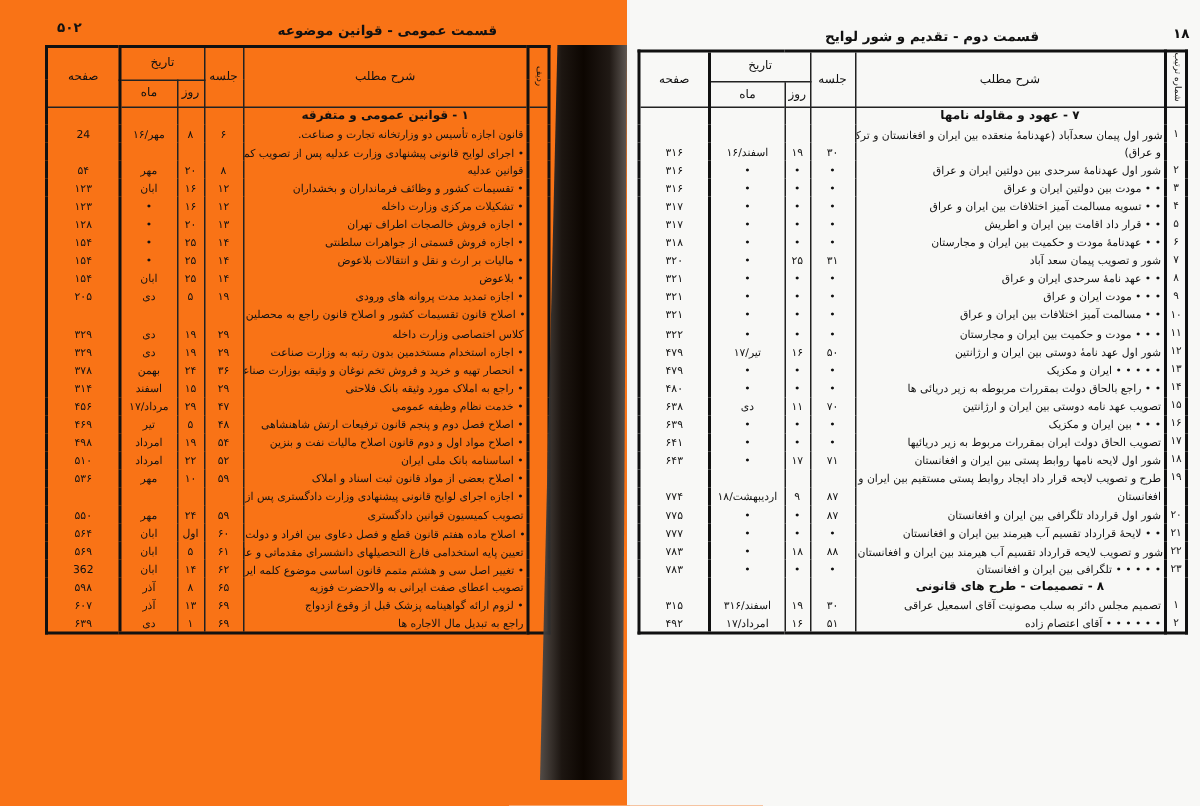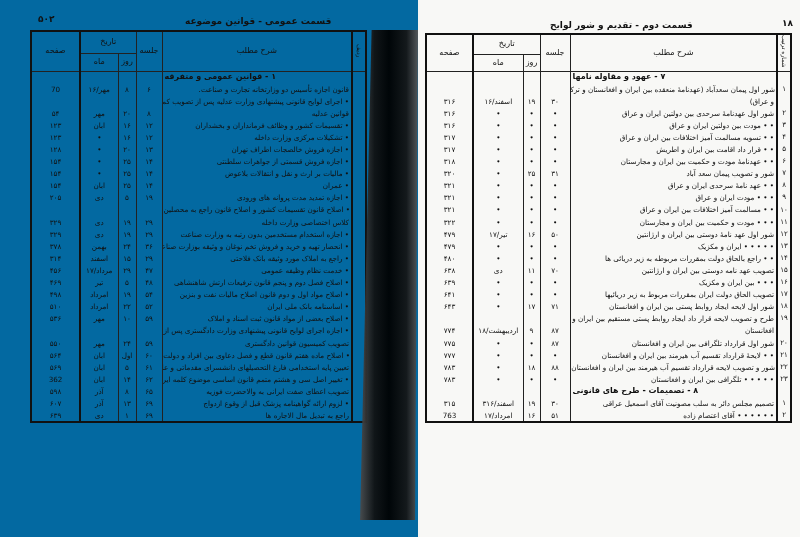--- a/index.html
+++ b/index.html
@@ -1,32 +1,32 @@
 <!DOCTYPE html>
 <html><head>
 <meta charset="utf-8">
 <style>
   html,body{margin:0;padding:0;}
   body{width:800px;height:537px;background:#f4f4f2;position:relative;overflow:hidden;font-family:"DejaVu Sans",sans-serif;color:#111;}
-  .page{position:absolute;top:0;height:537px;background:#0369a1;}
+  .page{position:absolute;top:0;height:537px;background:#f97316;}
   .page-left{left:0;width:418px;}
   .page-right{left:420px;width:380px;background:#f8f8f6;}
   .gutter{position:absolute;left:360px;top:30px;width:58px;height:490px;
     background:linear-gradient(90deg,#4a4a4a 0%,#111 25%,#000 50%,#151515 80%,#555 100%);
     clip-path:polygon(20% 0,100% 0,95% 100%,0 100%);opacity:.95;}
   .running-head{position:absolute;font-size:9px;font-weight:bold;direction:rtl;white-space:nowrap;}
   .page-num{position:absolute;font-size:9px;font-weight:bold;}
   table{position:absolute;border-collapse:collapse;direction:rtl;table-layout:fixed;font-size:7.2px;line-height:1;}
   th,td{border-left:1px solid #222;border-right:1px solid #222;padding:0 2px;overflow:hidden;white-space:nowrap;}
   thead th{border:1px solid #222;font-weight:normal;font-size:8px;}
   thead tr:first-child th{border-top:2px solid #111;}
   .rowh{height:12.1px;}
   td.desc{}
   td.num{text-align:center;}
-  .section-title td.desc{text-align:left;font-weight:bold;font-size:8px;}
+  .section-title td.desc{text-align:center;font-weight:bold;font-size:8px;}
   tbody tr:last-child td{border-bottom:2px solid #111;}
   .outer{border-left:2px solid #111 !important;border-right:2px solid #111 !important;}
   .idx-col{font-size:7px;text-align:center;}
   .vert{writing-mode:vertical-rl;font-size:6px;}
 </style>
 </head>
 <body>
 
 <div class="page page-left">
   <div class="page-num" style="left:38px;top:14px;">۵۰۲</div>
@@ -62,21 +62,21 @@
           <td></td>
           <td></td>
           <td class="outer"></td>
       </tr>
     <tr class="rowh">
           <td class="idx-col outer"></td>
           <td class="desc">قانون اجازه تأسیس دو وزارتخانه تجارت و صناعت.</td>
           <td class="num">۶</td>
           <td class="num">۸</td>
           <td class="num">مهر/۱۶</td>
-          <td class="num outer">70</td>
+          <td class="num outer">24</td>
         </tr>
         <tr class="rowh">
           <td class="idx-col outer"></td>
           <td class="desc">• اجرای لوایح قانونی پیشنهادی وزارت عدلیه پس از تصویب کمیسیون</td>
           <td class="num"></td>
           <td class="num"></td>
           <td class="num"></td>
           <td class="num outer"></td>
         </tr>
         <tr class="rowh">
@@ -122,21 +122,21 @@
         <tr class="rowh">
           <td class="idx-col outer"></td>
           <td class="desc">• مالیات بر ارث و نقل و انتقالات بلاعوض</td>
           <td class="num">۱۴</td>
           <td class="num">۲۵</td>
           <td class="num">•</td>
           <td class="num outer">۱۵۴</td>
         </tr>
         <tr class="rowh">
           <td class="idx-col outer"></td>
-          <td class="desc">• عمران</td>
+          <td class="desc">• بلاعوض</td>
           <td class="num">۱۴</td>
           <td class="num">۲۵</td>
           <td class="num">ابان</td>
           <td class="num outer">۱۵۴</td>
         </tr>
         <tr class="rowh">
           <td class="idx-col outer"></td>
           <td class="desc">• اجازه تمدید مدت پروانه های ورودی</td>
           <td class="num">۱۹</td>
           <td class="num">۵</td>
@@ -466,21 +466,21 @@
         <tr class="rowh">
           <td class="idx-col outer">۱۷</td>
           <td class="desc">تصویب الحاق دولت ایران بمقررات مربوط به زیر دریائیها</td>
           <td class="num">•</td>
           <td class="num">•</td>
           <td class="num">•</td>
           <td class="num outer">۶۴۱</td>
         </tr>
         <tr class="rowh">
           <td class="idx-col outer">۱۸</td>
-          <td class="desc">شور اول لایحه ایجاد روابط پستی بین ایران و افغانستان</td>
+          <td class="desc">شور اول لایحه نامها روابط پستی بین ایران و افغانستان</td>
           <td class="num">۷۱</td>
           <td class="num">۱۷</td>
           <td class="num">•</td>
           <td class="num outer">۶۴۳</td>
         </tr>
         <tr class="rowh">
           <td class="idx-col outer">۱۹</td>
           <td class="desc">طرح و تصویب لایحه قرار داد ایجاد روابط پستی مستقیم بین ایران و</td>
           <td class="num"></td>
           <td class="num"></td>
@@ -542,17 +542,17 @@
           <td class="num">۱۹</td>
           <td class="num">اسفند/۳۱۶</td>
           <td class="num outer">۳۱۵</td>
         </tr>
         <tr class="rowh">
           <td class="idx-col outer">۲</td>
           <td class="desc">• • • • • • آقای اعتصام زاده</td>
           <td class="num">۵۱</td>
           <td class="num">۱۶</td>
           <td class="num">امرداد/۱۷</td>
-          <td class="num outer">763</td>
+          <td class="num outer">۴۹۲</td>
         </tr>
       </tbody>
   </table>
 </div>
 
 </body></html>

